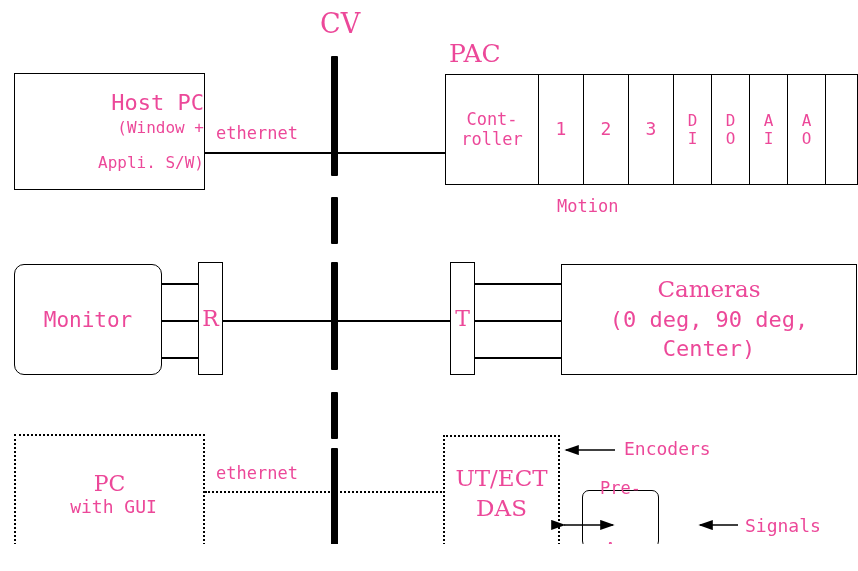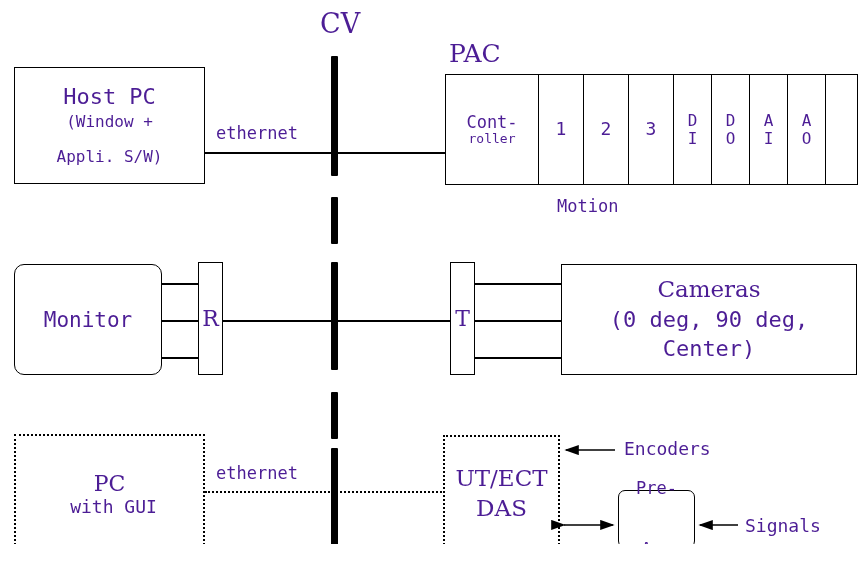--- a/index.html
+++ b/index.html
@@ -7,21 +7,21 @@
     padding: 0;
     background: #ffffff;
   }
   #canvas {
     position: relative;
     width: 858px;
     height: 544px;
     background: #ffffff;
     overflow: hidden;
     font-family: "DejaVu Sans Mono", monospace;
-    color: #4c1d95;
+    color: #ec4899;
   }
   .box {
     position: absolute;
     border: 1.5px solid #000;
     background: #fff;
     box-sizing: border-box;
     display: flex;
     flex-direction: column;
     align-items: center;
     justify-content: center;
@@ -77,36 +77,36 @@
 <div id="canvas">
 
   <div class="label serif" style="left:320px; top:8px; font-size:27px;">CV</div>
 
   <div class="cvseg" style="left:331px; top:56px; height:120px;"></div>
   <div class="cvseg" style="left:331px; top:197px; height:47px;"></div>
   <div class="cvseg" style="left:331px; top:262px; height:108px;"></div>
   <div class="cvseg" style="left:331px; top:392px; height:47px;"></div>
   <div class="cvseg" style="left:331px; top:448px; height:115px;"></div>
 
-  <div class="box" style="left:14px; top:67px; width:191px; height:117px;">
+  <div class="box" style="left:14px; top:73px; width:191px; height:117px;align-items:flex-end;">
     <div class="mono" style="font-size:22px; line-height:1.25;">Host PC</div>
     <div class="mono" style="font-size:16px; line-height:1.45;">(Window +</div>
     <div class="mono" style="font-size:16px; line-height:1.45;margin-top:12px;">Appli. S/W)</div>
   </div>
 
   <div class="line hline" style="left:205px; top:152px; width:240px;"></div>
   <div class="label mono" style="left:216px; top:123px; font-size:17px;">ethernet</div>
 
   <div class="label serif" style="left:449px; top:39px; font-size:25px;">PAC</div>
 
   <div class="box" style="left:445px; top:74px; width:413px; height:111px;"></div>
 
   <div class="cell" style="left:446px; top:75px; width:92px; height:109px; border-left:none;">
     <div class="mono" style="font-size:17px;">Cont-</div>
-    <div class="mono" style="font-size:13px;text-align:right;">roller</div>
+    <div class="mono" style="font-size:17px;text-align:right;">roller</div>
   </div>
 
   <div class="cell" style="left:538px; top:75px; width:45px; height:109px;">
     <div class="mono" style="font-size:18px;">1</div>
   </div>
   <div class="cell" style="left:583px; top:75px; width:45px; height:109px;">
     <div class="mono" style="font-size:18px;">2</div>
   </div>
   <div class="cell" style="left:628px; top:75px; width:45px; height:109px;">
     <div class="mono" style="font-size:18px;">3</div>
@@ -167,21 +167,21 @@
   </div>
 
   <div class="dotline" style="left:205px; top:491px; width:240px;"></div>
   <div class="label mono" style="left:216px; top:463px; font-size:17px;">ethernet</div>
 
   <div class="box dotted" style="left:443px; top:435px; width:117px; height:118px;">
     <div class="serif" style="font-size:23px; line-height:1.3;">UT/ECT</div>
     <div class="serif" style="font-size:23px; line-height:1.3;">DAS</div>
   </div>
 
-  <div class="box" style="left:618px; top:490px; width:77px; height:58px;border-radius:7px;">
+  <div class="box" style="left:582px; top:490px; width:77px; height:58px;border-radius:7px;">
     <div class="mono" style="font-size:17px; line-height:1.25;">Pre-</div>
     <div class="mono" style="font-size:17px; line-height:1.25;margin-top:40px;">Amp</div>
   </div>
 
   <div class="label mono" style="left:624px; top:438px; font-size:18px;">Encoders</div>
   <div class="label mono" style="left:745px; top:515px; font-size:18px;">Signals</div>
 
   <svg class="arrowlayer" viewBox="0 0 858 571">
     <defs>
       <marker id="ah" markerWidth="9" markerHeight="9" refX="8" refY="3.2" orient="auto" markerUnits="strokeWidth">

